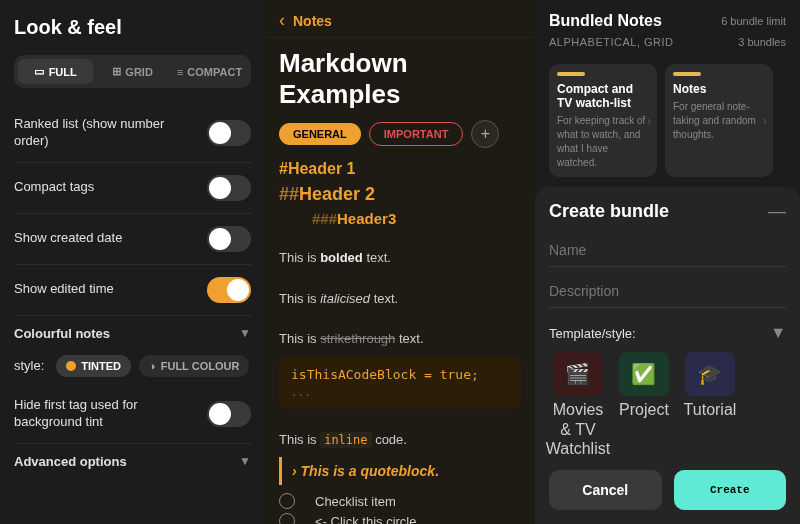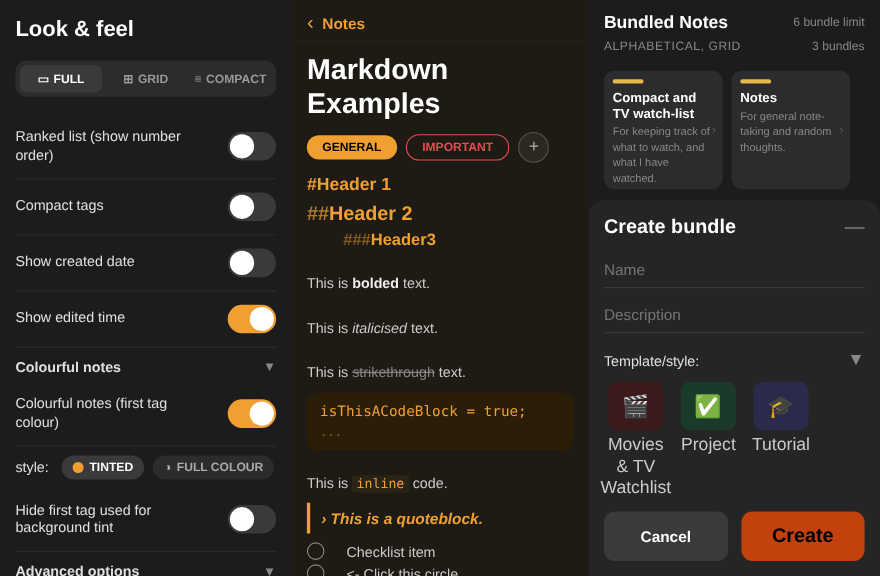--- a/index.html
+++ b/index.html
@@ -374,27 +374,28 @@
       border: none;
       border-radius: 10px;
       color: #fff;
       font-size: 14px;
       font-weight: 600;
       cursor: pointer;
     }
     .btn-create {
       flex: 1;
       padding: 12px;
-      background: #c2410c;
+      background: #5eead4;
       border: none;
       border-radius: 10px;
       color: #000;
-      font-size: 18px;
+      font-size: 11px;
       font-weight: 700;
       cursor: pointer;
+      font-family: Liberation Mono, monospace;
     }
   </style>
 </head>
 <body>
 
 <div class="left-panel">
   <h2>Look &amp; feel</h2>
 
   <div class="view-toggle">
     <div class="view-btn active">
@@ -429,24 +430,20 @@
   <div class="setting-row">
     <span class="setting-label">Show edited time</span>
     <div class="toggle on"></div>
   </div>
 
   <div class="section-header">
     <span>Colourful notes</span>
     <span class="chevron">▼</span>
   </div>
 
-  <div class="setting-row">
-    <span class="setting-label">Colourful notes (first tag colour)</span>
-    <div class="toggle on"></div>
-  </div>
 
   <div class="style-row">
     <span class="style-label">style:</span>
     <div class="style-option active">
       <span class="style-dot"></span>
       <span>TINTED</span>
     </div>
     <div class="style-option">
       <span>◑</span>
       <span>FULL COLOUR</span>

